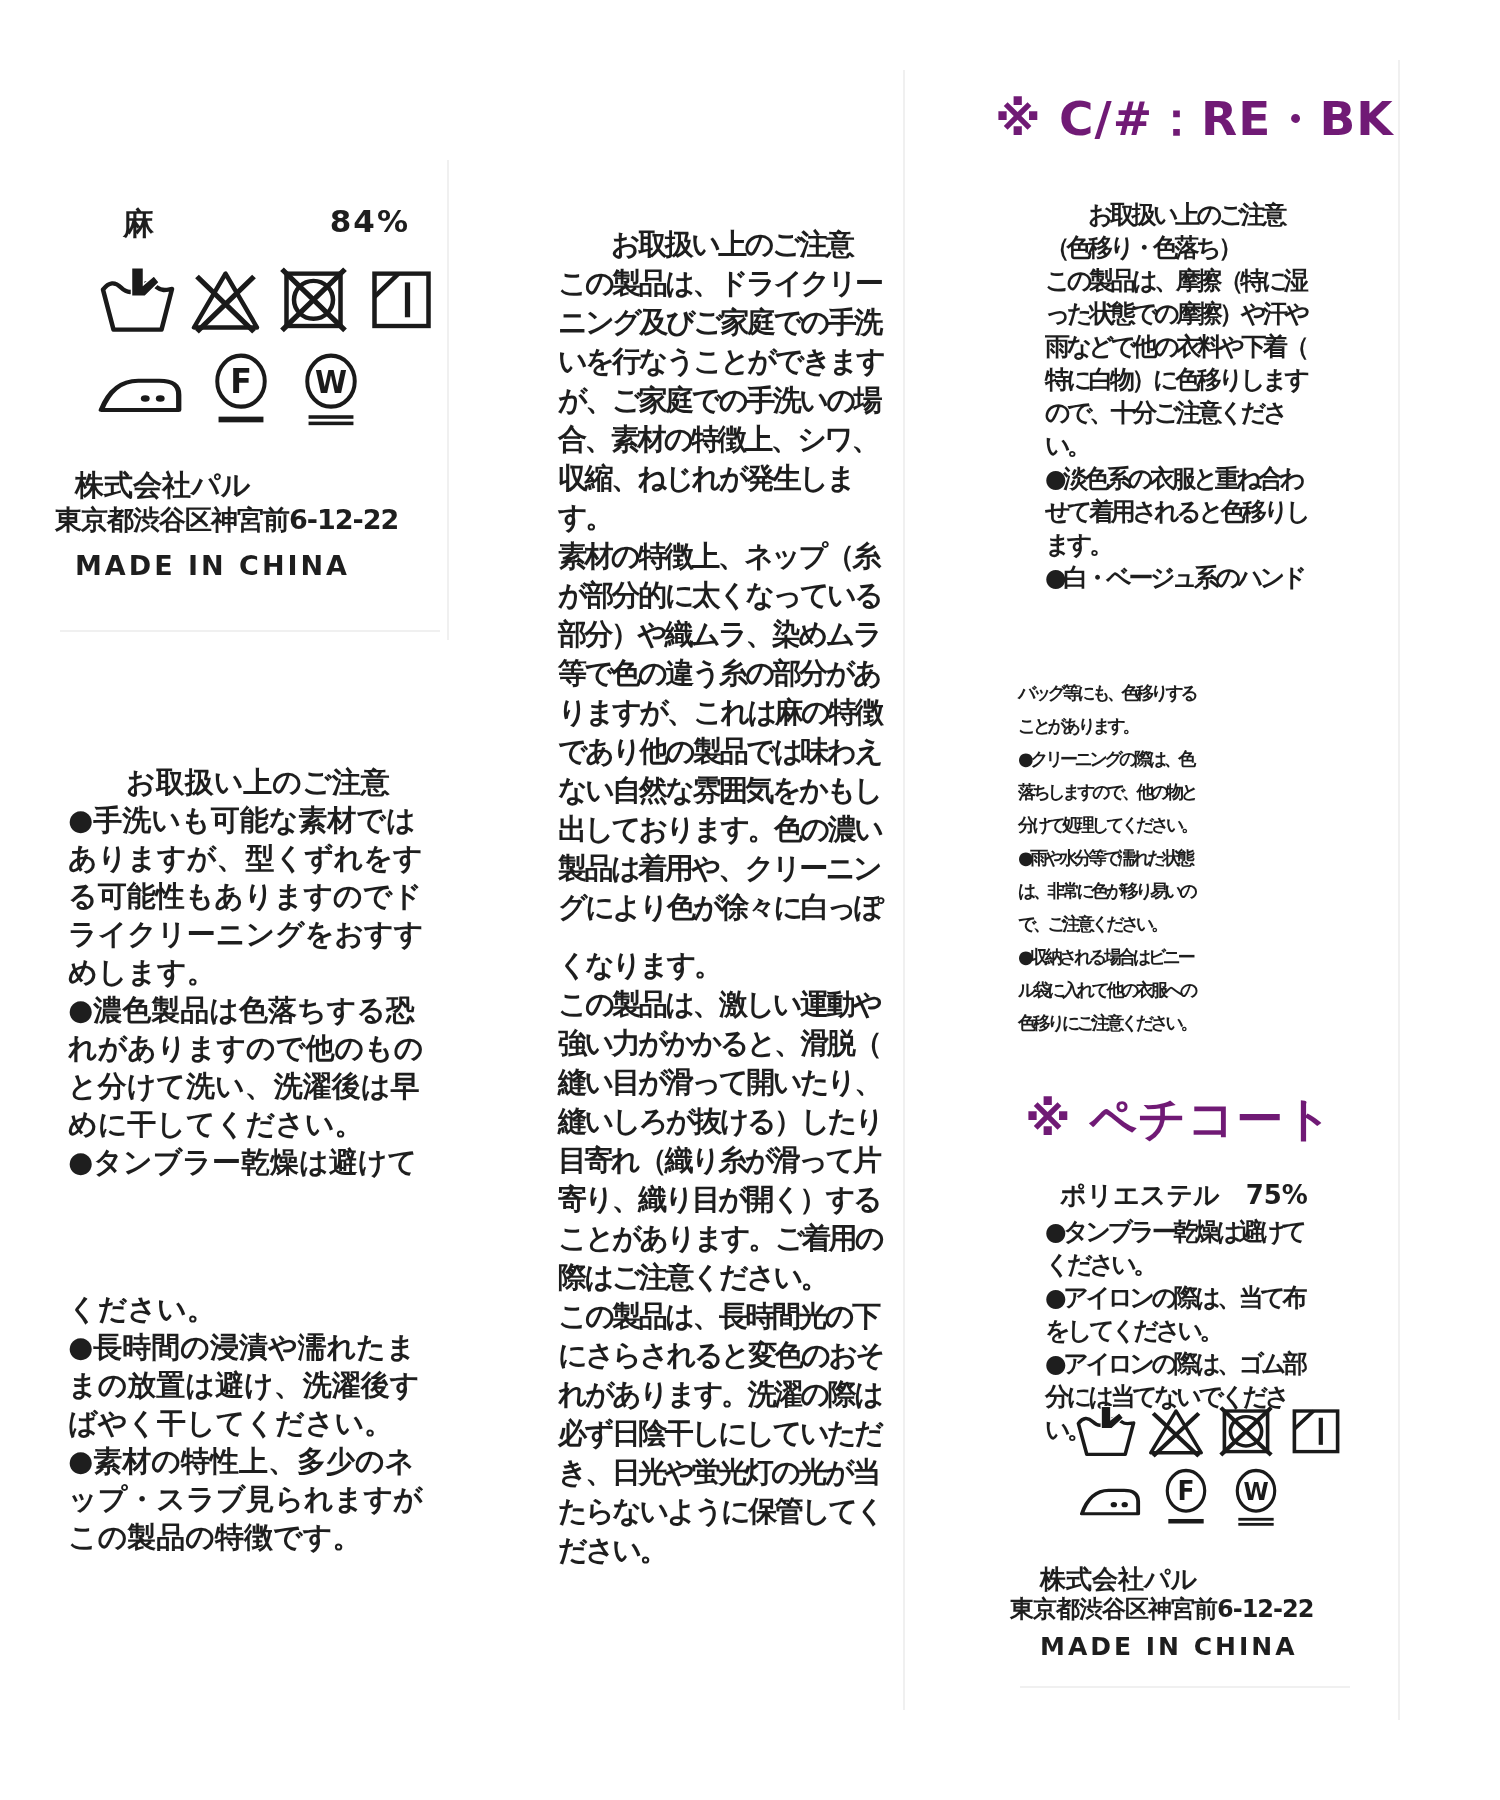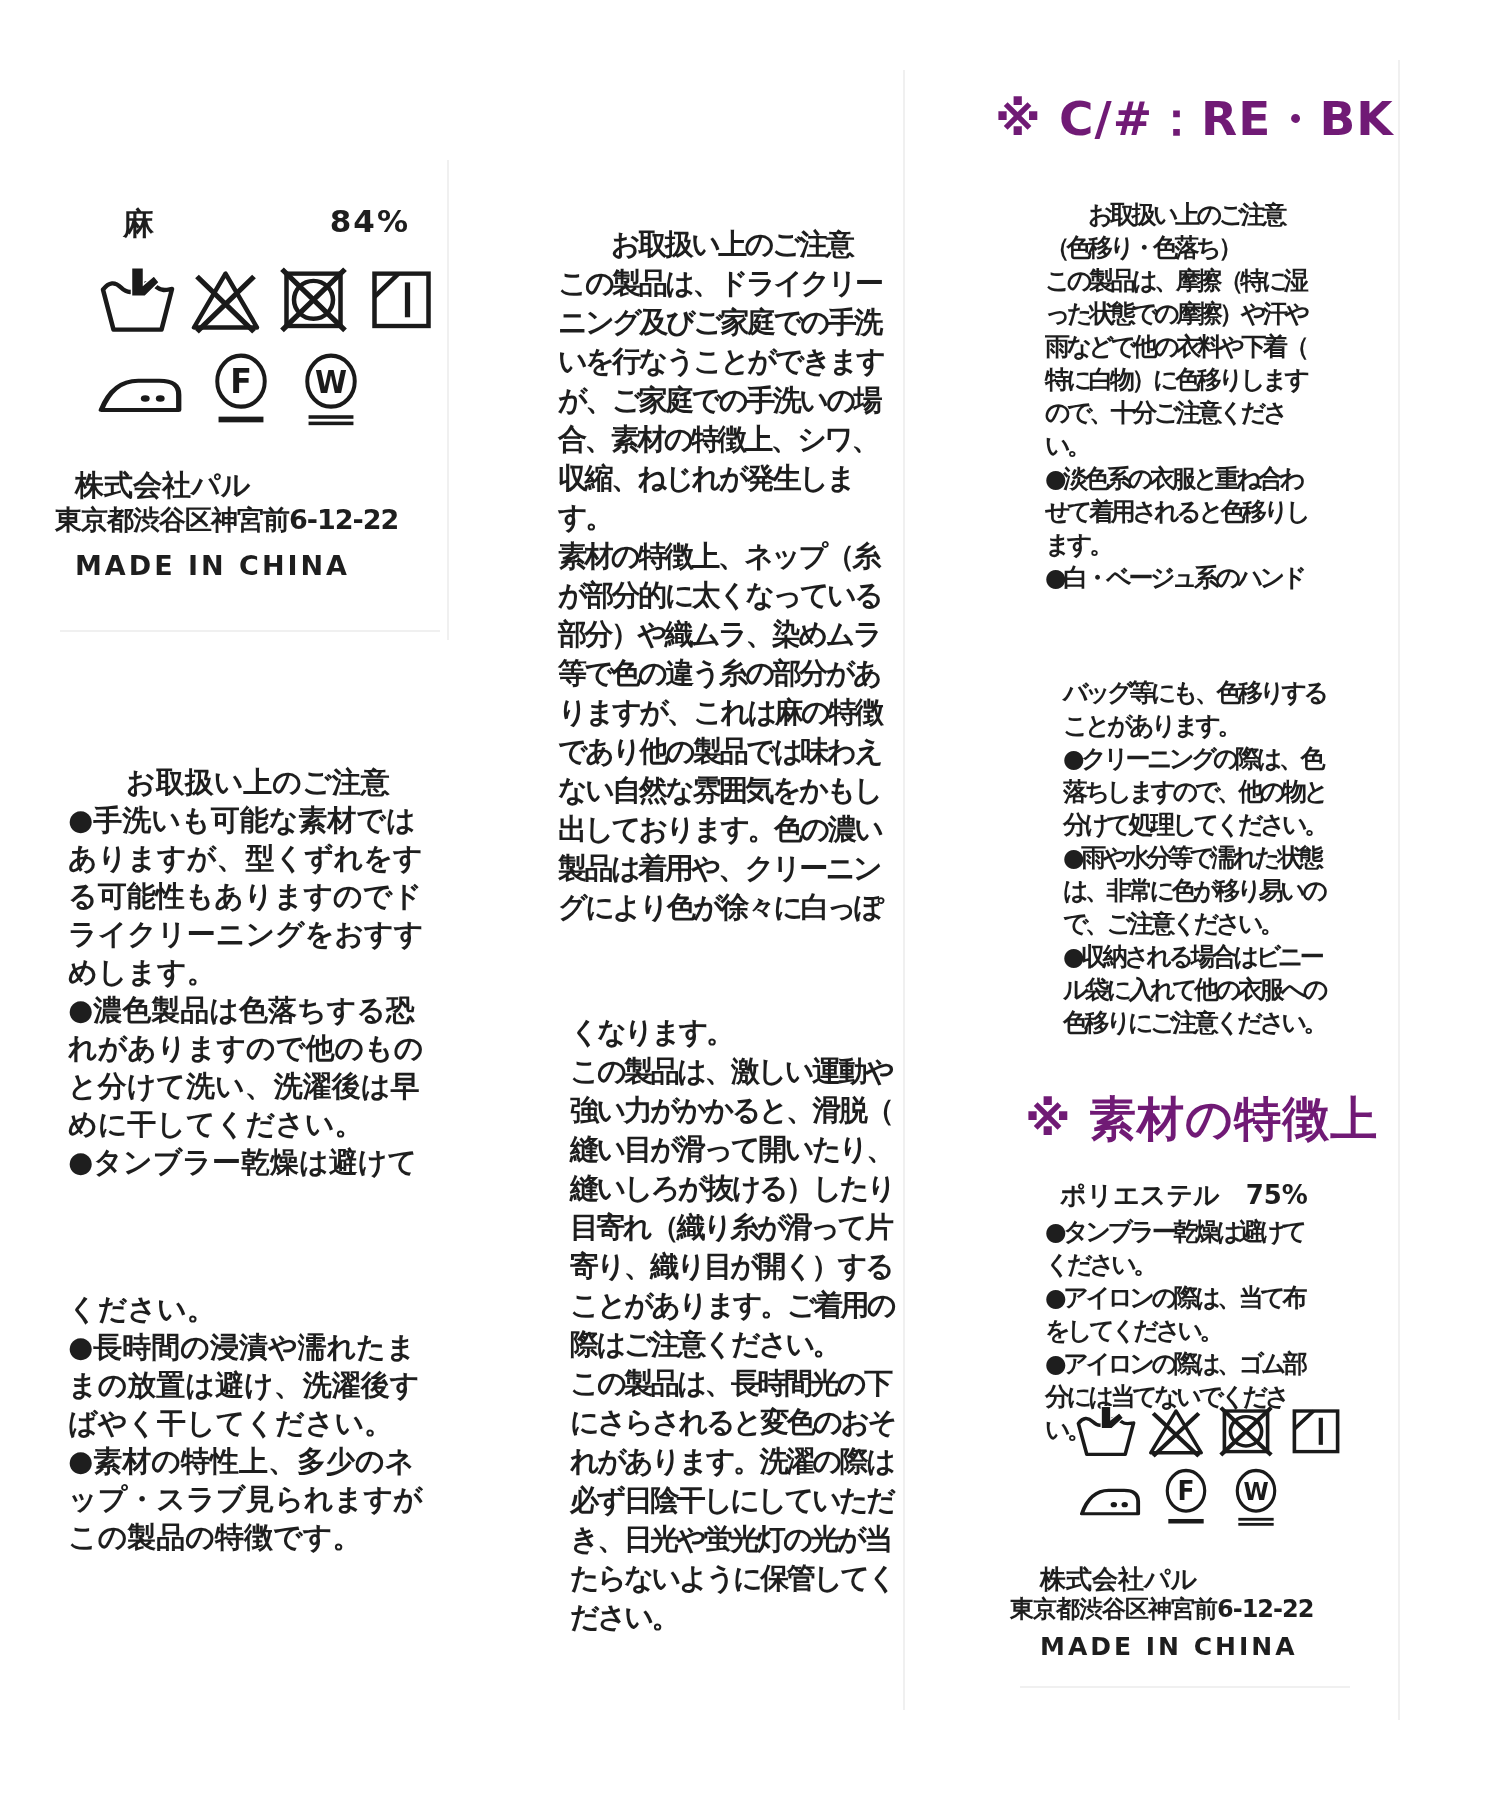--- a/index.html
+++ b/index.html
@@ -22,25 +22,25 @@
   .row-main1 .care-sym{width:75px;height:80px;}
   .row-main2 .care-sym{width:66px;height:78px;}
   .row-main2 .care-sym:first-child{width:88px;height:70px;margin-top:4px;}
   #main-company{left:75px;top:466px;width:360px;font-size:29px;}
   #main-address{left:55px;top:502px;width:400px;font-size:27px;letter-spacing:-1px;}
   #main-origin{left:75px;top:550px;width:360px;font-size:27px;letter-spacing:3px;}
   #main-notice-1{left:68px;top:763px;width:360px;font-size:29px;line-height:38px;letter-spacing:0px;}
   #main-notice-2{left:68px;top:1290px;width:360px;font-size:29px;line-height:38px;letter-spacing:0px;}
   
   #center-notice-1{left:558px;top:225px;width:340px;font-size:29px;line-height:39px;letter-spacing:-2.5px;}
-  #center-notice-2{left:558px;top:1013px;width:340px;font-size:29px;line-height:39px;letter-spacing:-2.5px;margin-left:12px;}
+  #center-notice-2{left:558px;top:946px;width:340px;font-size:29px;line-height:39px;letter-spacing:-2.5px;}
   
   #color-note{left:995px;top:88px;font-size:47px;letter-spacing:1px;}
   #color-notice-1{left:1045px;top:198px;width:268px;font-size:25px;line-height:33px;letter-spacing:-3.5px;}
-  #color-notice-2{left:1063px;top:676px;width:268px;font-size:25px;line-height:33px;letter-spacing:-3.5px;}
+  #color-notice-2{left:1018px;top:676px;width:268px;font-size:18px;line-height:33px;letter-spacing:-3.5px;}
   #petticoat-note{left:1025px;top:1088px;font-size:47px;letter-spacing:1px;}
   #pet-material{left:1060px;top:1178px;width:280px;font-size:26px;letter-spacing:0px;}
   #pet-notes{left:1045px;top:1215px;width:280px;font-size:25px;line-height:33px;letter-spacing:-3.5px;}
   #pet-care-1{left:1076px;top:1402px;gap:10px;}
   #pet-care-2{left:1078px;top:1466px;gap:18px;}
   .row-pet1 .care-sym{width:60px;height:62px;}
   .row-pet2 .care-sym{width:52px;height:62px;}
   .row-pet2 .care-sym:first-child{width:64px;height:56px;margin-top:3px;}
   #pet-company{left:1040px;top:1562px;width:300px;font-size:26px;}
   #pet-address{left:1010px;top:1593px;width:360px;font-size:24px;letter-spacing:-1px;}
@@ -91,21 +91,21 @@
   </defs>
 </svg>
 
 <div class="abs scanline-v" style="left:447px;top:160px;height:480px;"></div>
 <div class="abs scanline-v" style="left:903px;top:70px;height:1640px;"></div>
 <div class="abs scanline-v" style="left:1398px;top:60px;height:1660px;"></div>
 <div class="abs scanline-h" style="left:60px;top:630px;width:380px;"></div>
 <div class="abs scanline-h" style="left:1020px;top:1686px;width:330px;"></div>
 
 <div id="color-note" class="abs red">※ C/#：RE・BK</div>
-<div id="petticoat-note" class="abs red">※ 素材の特徴上</div>
+<div id="petticoat-note" class="abs red">※ ペチコート</div>
 
 <div id="mat-row" class="abs jp">
   <span id="mat-name">麻</span>
   <span id="mat-pct">84%</span>
 </div>
 <div id="main-care-1" class="abs care-row row-main1">
     <svg class="care-sym" viewBox="0 0 100 110" preserveAspectRatio="none">
       <use href="#handwash-icon" xlink:href="#handwash-icon"></use>
     </svg>
     <svg class="care-sym" viewBox="0 0 100 110" preserveAspectRatio="none">

